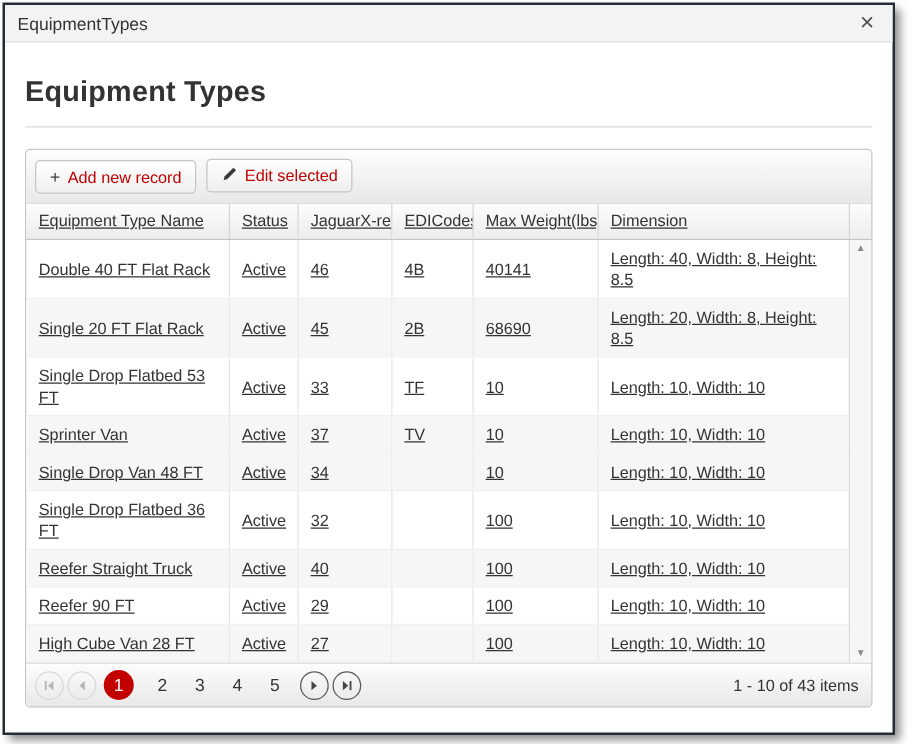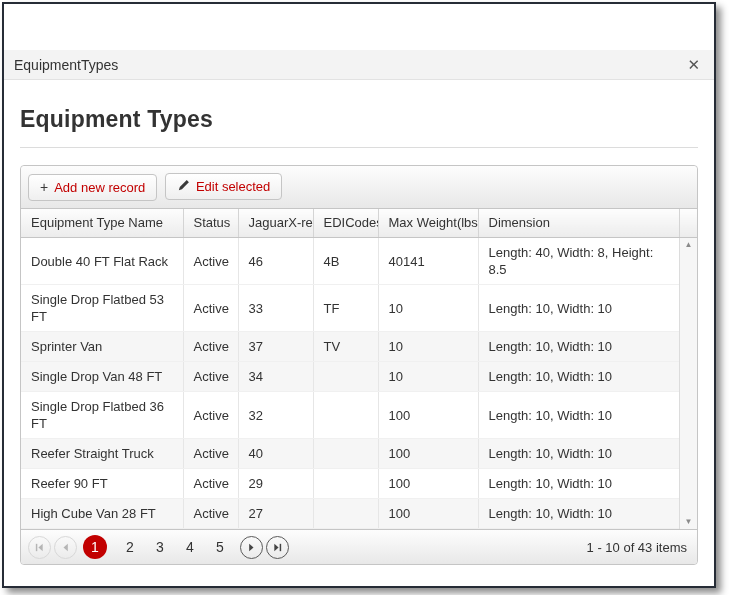--- a/index.html
+++ b/index.html
@@ -13,21 +13,20 @@
     border: 2px solid #262c36;
     box-shadow: 5px 5px 7px rgba(0,0,0,0.45);
     display: flex; flex-direction: column;
   }
   .titlebar {
     height: 30px; flex: 0 0 30px;
     background: #f3f3f3;
     border-bottom: 1px solid #e2e2e2;
     display: flex; align-items: center; justify-content: space-between;
     padding: 0 10px;
-    margin-top: 46px;
   }
   .titlebar .title { font-size: 14px; color: #333; }
   .close-btn {
     font-size: 15px; color: #555; cursor: pointer; line-height: 1;
     padding: 2px 4px; background: none; border: none;
     font-family: "Liberation Sans", sans-serif;
   }
 
   .content { flex: 1; padding: 10px 16px 0 16px; }
   h1.page-title {
@@ -51,21 +50,21 @@
   .tb-btn {
     display: inline-flex; align-items: center; gap: 6px;
     padding: 5px 11px; margin-right: 4px;
     background: linear-gradient(#ffffff, #efefef);
     border: 1px solid #c5c5c5; border-radius: 4px;
     color: #c20000; font-size: 13px; cursor: pointer;
     font-family: "Liberation Sans", sans-serif;
   }
   .tb-btn .b-icon { color: #3a3a3a; font-size: 14px; line-height: 1; }
 
-  table { border-collapse: collapse; table-layout: fixed; }
+  table { border-collapse: collapse; table-layout: fixed; text-decoration: underline; }
   .header-table { width: 100%; }
   .body-table { width: 100%; }
   th, td { text-align: left; padding: 6px 10px; vertical-align: middle; overflow: hidden; }
   th {
     font-weight: normal; color: #333; height: 29px;
     background: linear-gradient(#fdfdfd, #ececec);
     border-bottom: 1px solid #c5c5c5;
     border-left: 1px solid #d4d4d4;
     white-space: nowrap;
   }
@@ -192,20 +191,28 @@
           </colgroup>
           <tbody id="grid-body">
               <tr>
                 <td>Double 40 FT Flat Rack</td>
                 <td>Active</td>
                 <td>46</td>
                 <td>4B</td>
                 <td>40141</td>
                 <td>Length: 40, Width: 8, Height: 8.5</td>
               </tr>
+              <tr class="alt">
+                <td>Single 20 FT Flat Rack</td>
+                <td>Active</td>
+                <td>45</td>
+                <td>2B</td>
+                <td>68690</td>
+                <td>Length: 20, Width: 8, Height: 8.5</td>
+              </tr>
               <tr>
                 <td>Single Drop Flatbed 53 FT</td>
                 <td>Active</td>
                 <td>33</td>
                 <td>TF</td>
                 <td>10</td>
                 <td>Length: 10, Width: 10</td>
               </tr>
               <tr class="alt">
                 <td>Sprinter Van</td>

